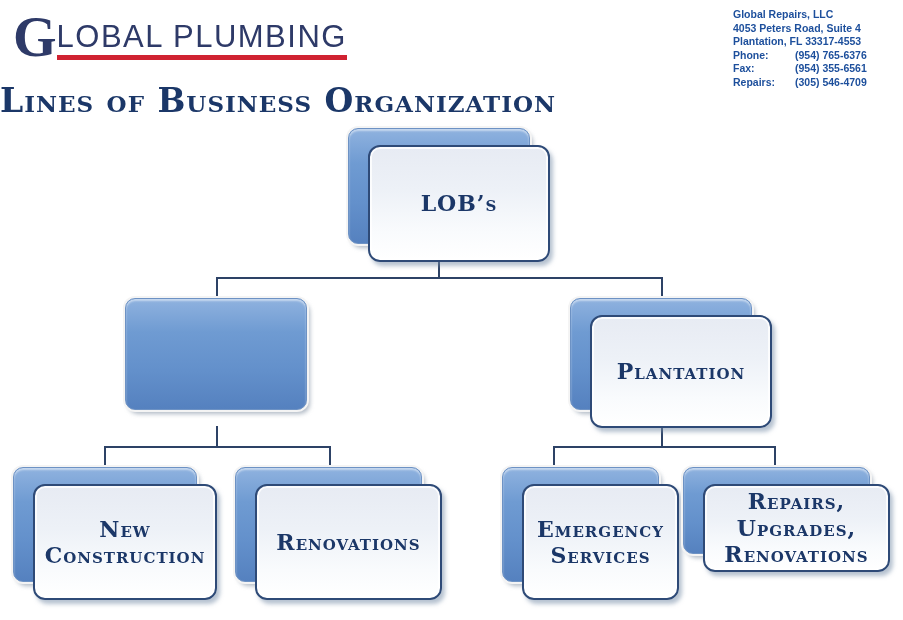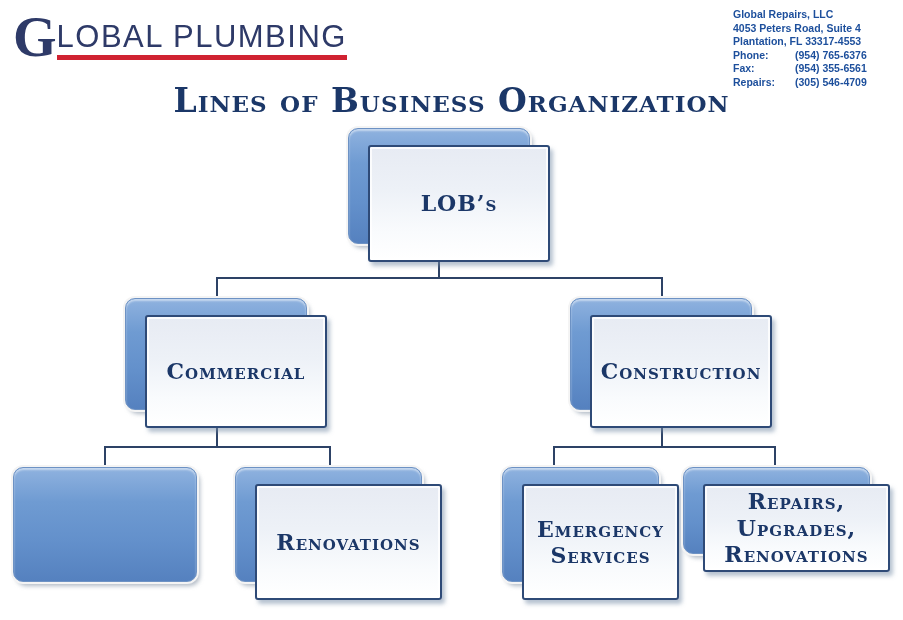--- a/index.html
+++ b/index.html
@@ -52,21 +52,21 @@
   .contact-row { display: flex; }
   .contact-row .lbl { width: 62px; flex: 0 0 62px; }
   .contact-row .val { flex: 1; }
 
   
   .page-title {
     position: absolute;
     left: 0;
     right: 0;
     top: 84px;
-    text-align: center;
+    text-align: left;
     font-family: "DejaVu Serif", serif;
     font-weight: bold;
     font-variant: small-caps;
     font-size: 33px;
     line-height: 1;
     letter-spacing: 1px;
     color: #1b3768;
   }
 
   
@@ -78,21 +78,21 @@
     border-radius: 10px;
     background: linear-gradient(180deg, #8fb2df 0%, #6f9bd2 30%, #6390cb 65%, #5581bf 100%);
     border: 1px solid #6d92c4;
     box-shadow: 0 0 0 2px #f4f4f4, 3px 4px 4px rgba(136,150,168,0.65),
                 inset 0 2px 2px rgba(255,255,255,0.5);
   }
   .node-front {
     position: absolute;
     left: 20px; top: 17px;
     right: 0; bottom: 0;
-    border-radius: 3px;
+    border-radius: 12px;
     background: linear-gradient(180deg, #e7ebf3 0%, #edf1f7 38%, #f9fbfd 75%, #ffffff 100%);
     border: 2.5px solid #2e4a77;
     box-shadow: 3px 4px 4px rgba(122,143,170,0.55),
                 inset 0 0 0 2px rgba(255,255,255,0.8);
     display: flex;
     align-items: center;
     justify-content: center;
     text-align: center;
   }
   .node-label {
@@ -162,34 +162,35 @@
 
   <div class="node" style="left:348px; top:128px; width:202px; height:134px;">
     <div class="node-back"></div>
     <div class="node-front">
       <span class="node-label">LOB’s</span>
     </div>
   </div>
 
   <div class="node" style="left:125px; top:298px; width:202px; height:130px;">
     <div class="node-back"></div>
-    <div class="node-front">
-      <span class="node-label">Commercial</span>
-    </div>
   </div>
 
   <div class="node" style="left:570px; top:298px; width:202px; height:130px;">
     <div class="node-back"></div>
     <div class="node-front">
-      <span class="node-label">Construction</span>
+      <span class="node-label">Plantation</span>
     </div>
   </div>
 
   <div class="node" style="left:13px; top:467px; width:204px; height:133px;">
     <div class="node-back"></div>
+    <div class="node-front">
+      <span class="node-label">New
+Construction</span>
+    </div>
   </div>
 
   <div class="node" style="left:235px; top:467px; width:207px; height:133px;">
     <div class="node-back"></div>
     <div class="node-front">
       <span class="node-label">Renovations</span>
     </div>
   </div>
 
   <div class="node" style="left:462px; top:467px; width:177px; height:133px;margin-left:40px;">

